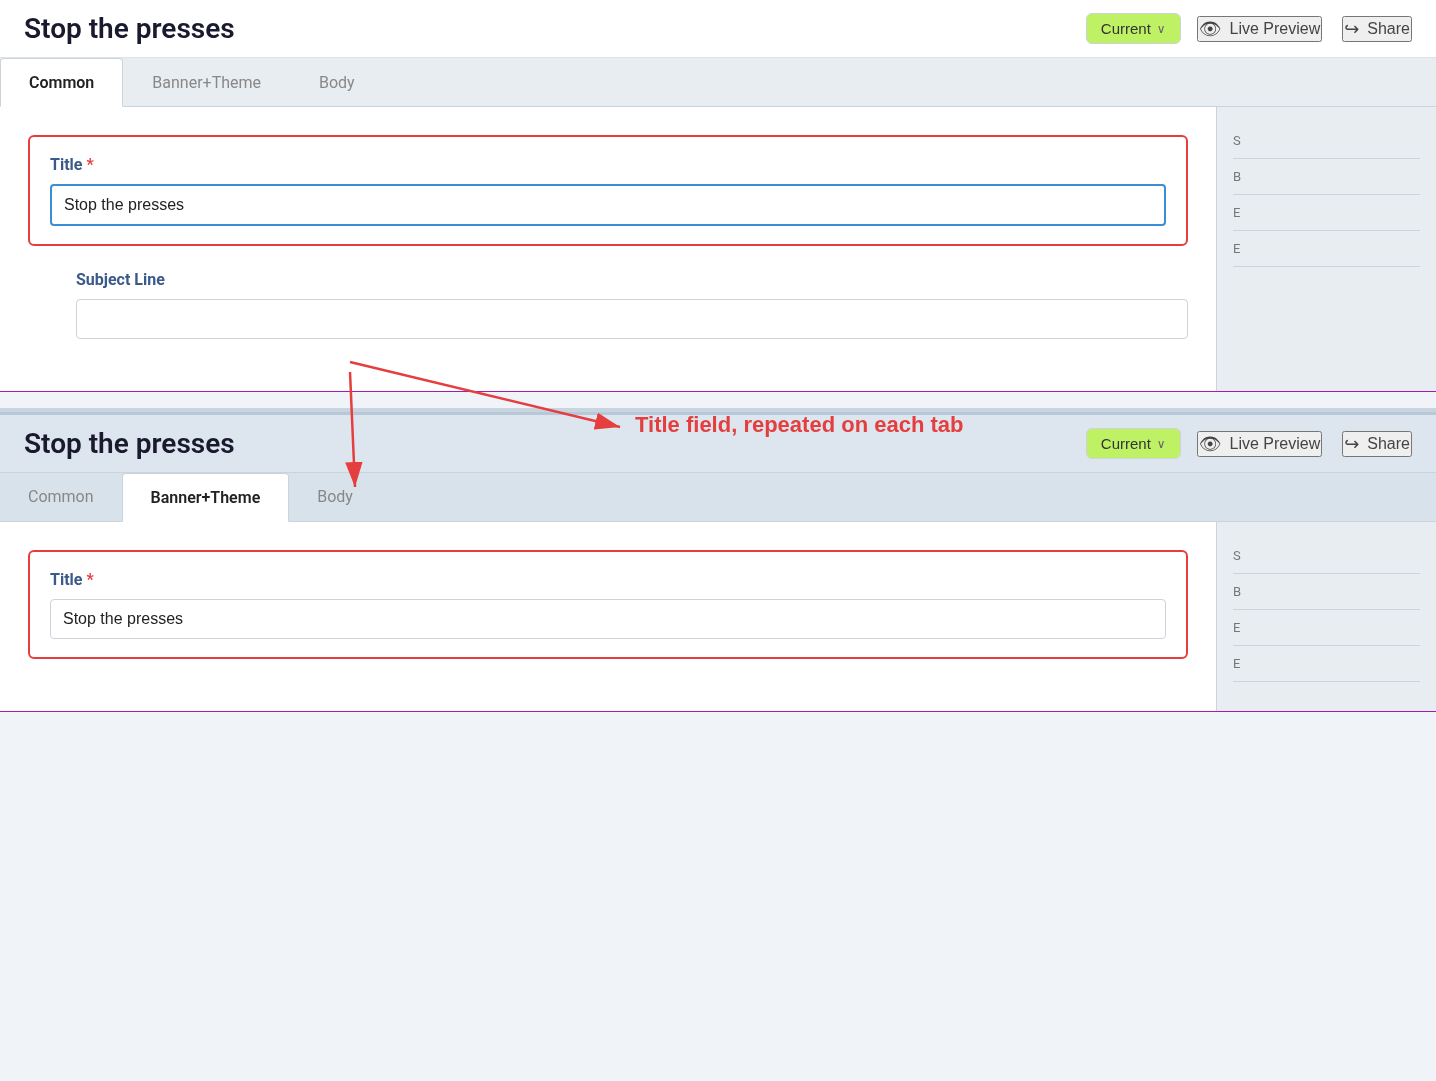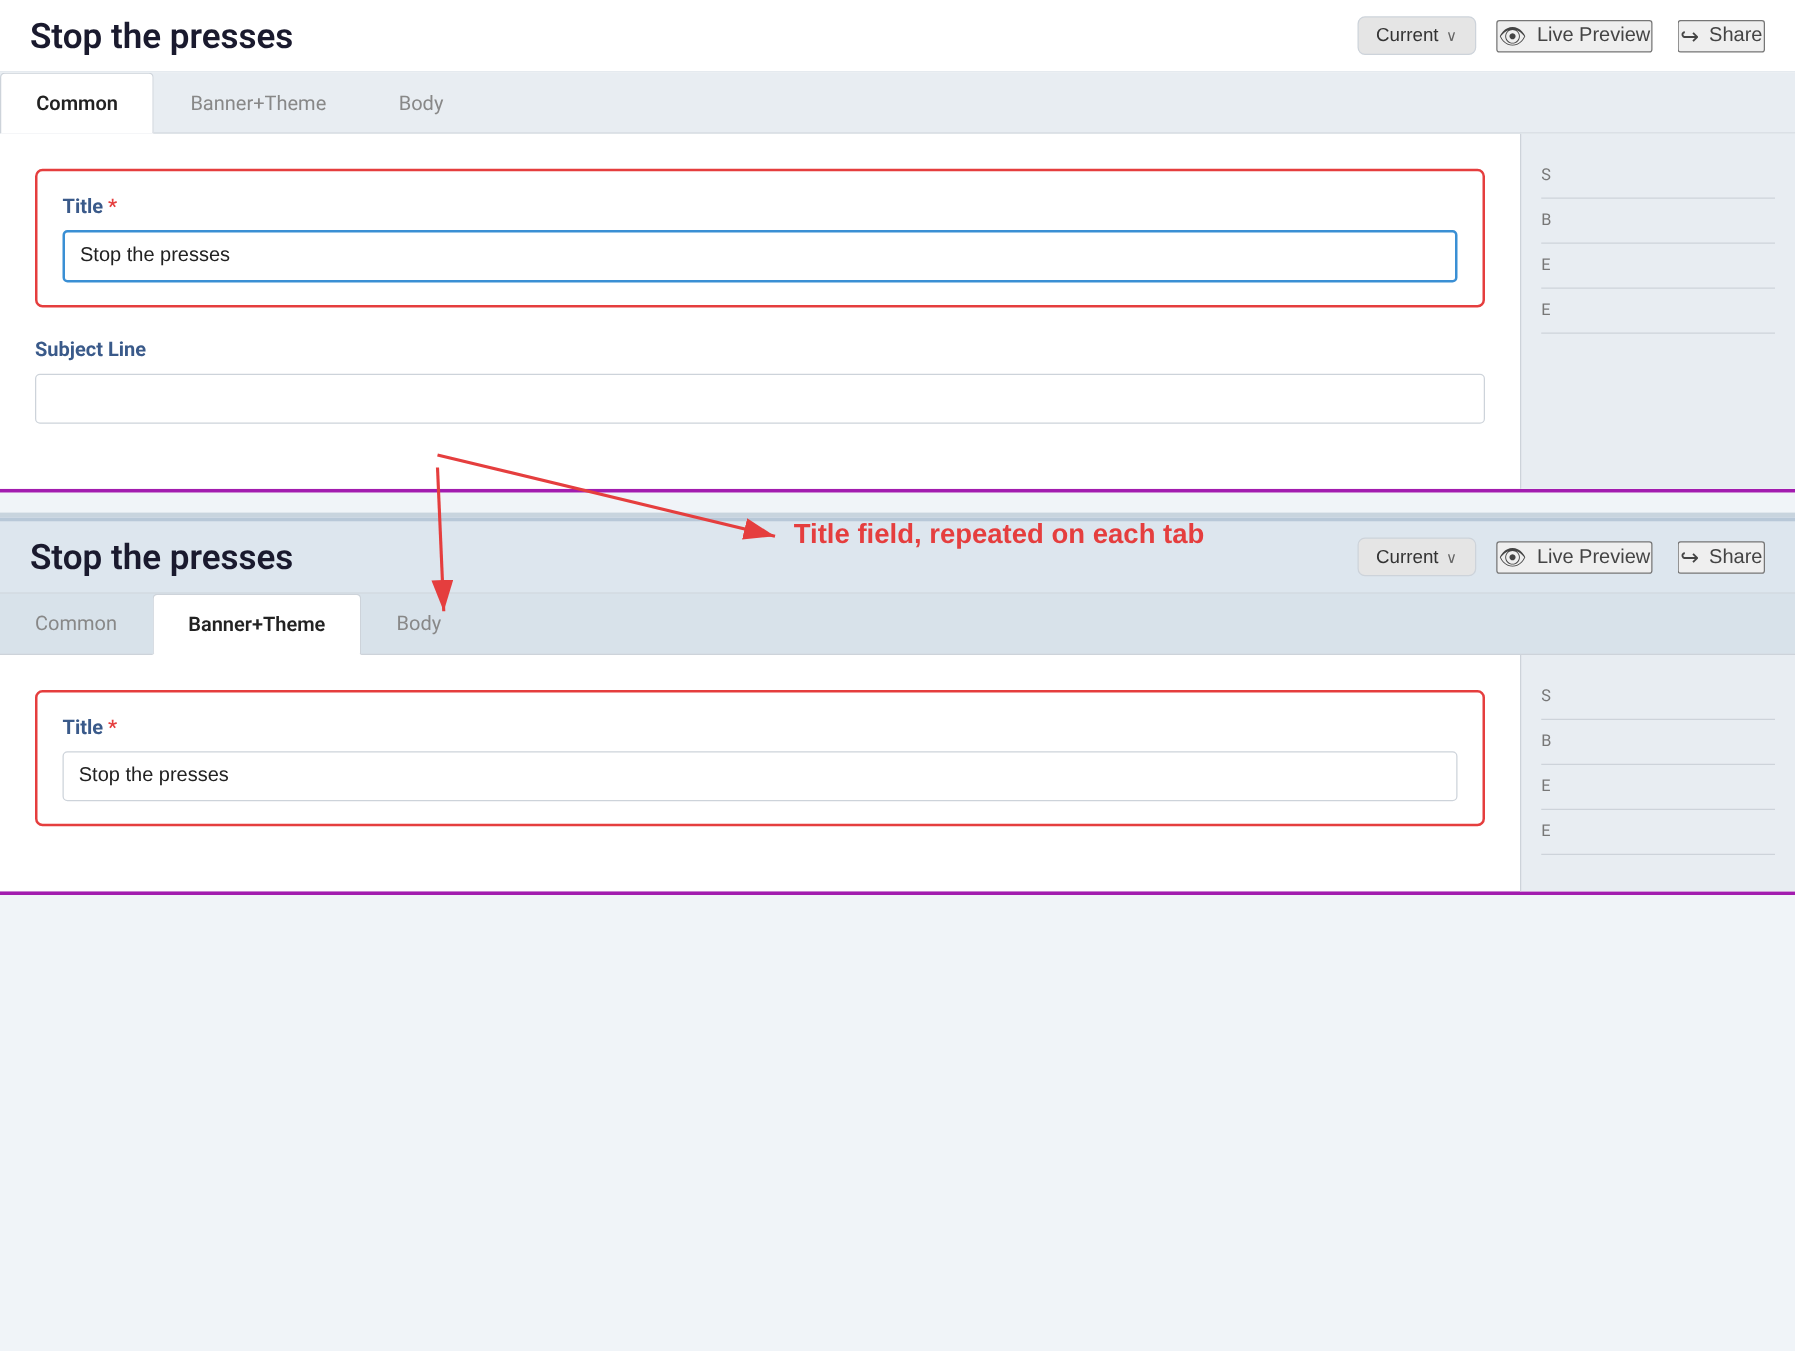--- a/index.html
+++ b/index.html
@@ -7,21 +7,21 @@
       font-family: -apple-system, BlinkMacSystemFont, "Segoe UI", Roboto, sans-serif;
       background: #f0f4f8;
       width: 1436px;
       min-height: 1081px;
       overflow-x: hidden;
     }
 
     
     .panel {
       background: #fff;
-      border-bottom: 3px solid #a21caf;
+      border-bottom: 1px solid #a21caf;
     }
 
     .panel-header {
       display: flex;
       align-items: center;
       padding: 12px 24px;
       background: #fff;
       border-bottom: 1px solid #dde3ea;
       gap: 16px;
     }
@@ -33,21 +33,21 @@
       flex: 1;
     }
 
     .version-dropdown {
       display: flex;
       align-items: center;
       gap: 6px;
       border: 1px solid #cdd3da;
       border-radius: 6px;
       padding: 6px 14px;
-      background: #e5e5e5;
+      background: #bef264;
       font-size: 15px;
       color: #333;
       cursor: pointer;
     }
 
     .version-dropdown .chevron {
       font-size: 12px;
       color: #666;
     }
 
@@ -164,20 +164,21 @@
       color: #222;
       outline: none;
     }
 
     .field-input.focused {
       border: 2px solid #3a8fd4;
     }
 
     .field-section-simple {
       margin-bottom: 24px;
+      margin-left: 48px;
     }
 
     .field-input-plain {
       width: 100%;
       border: 1px solid #cdd3da;
       border-radius: 4px;
       padding: 10px 12px;
       font-size: 16px;
       color: #222;
       outline: none;

